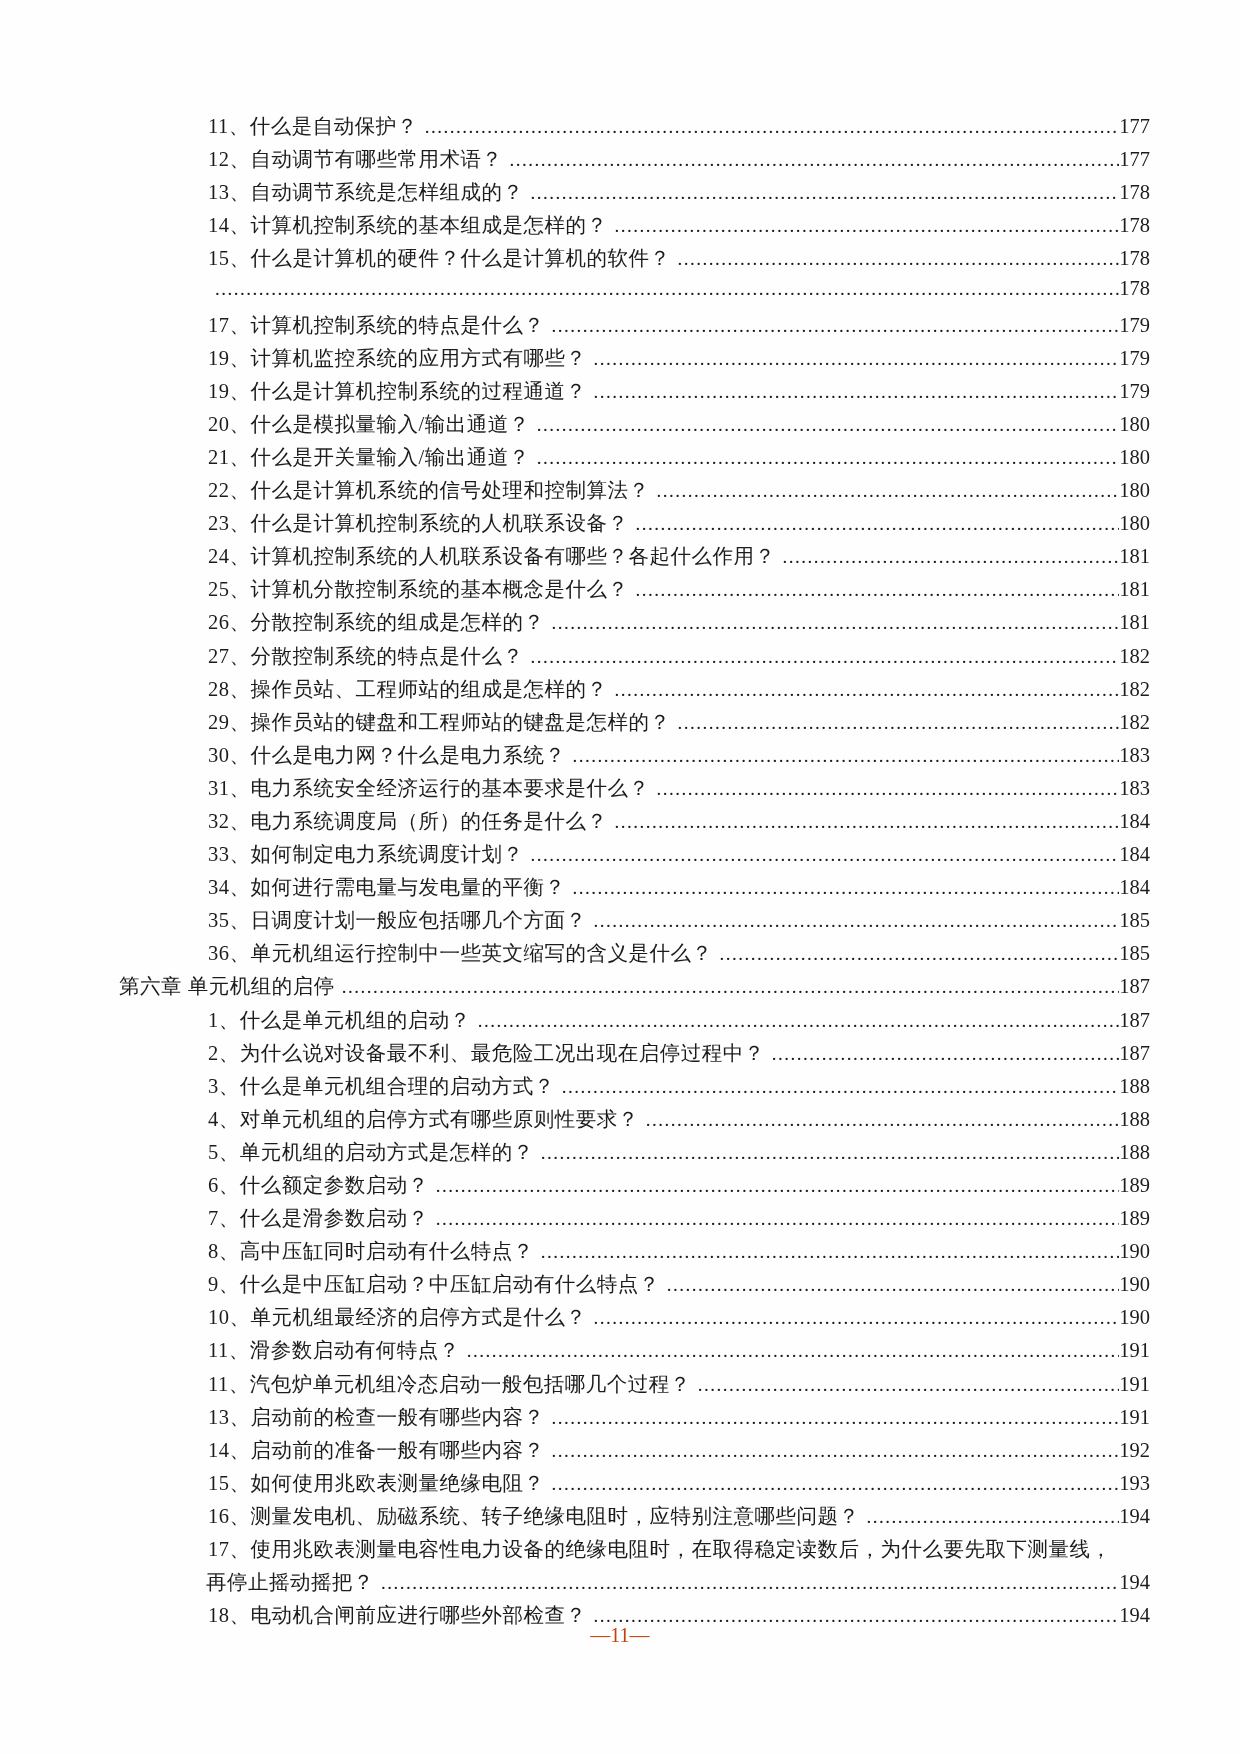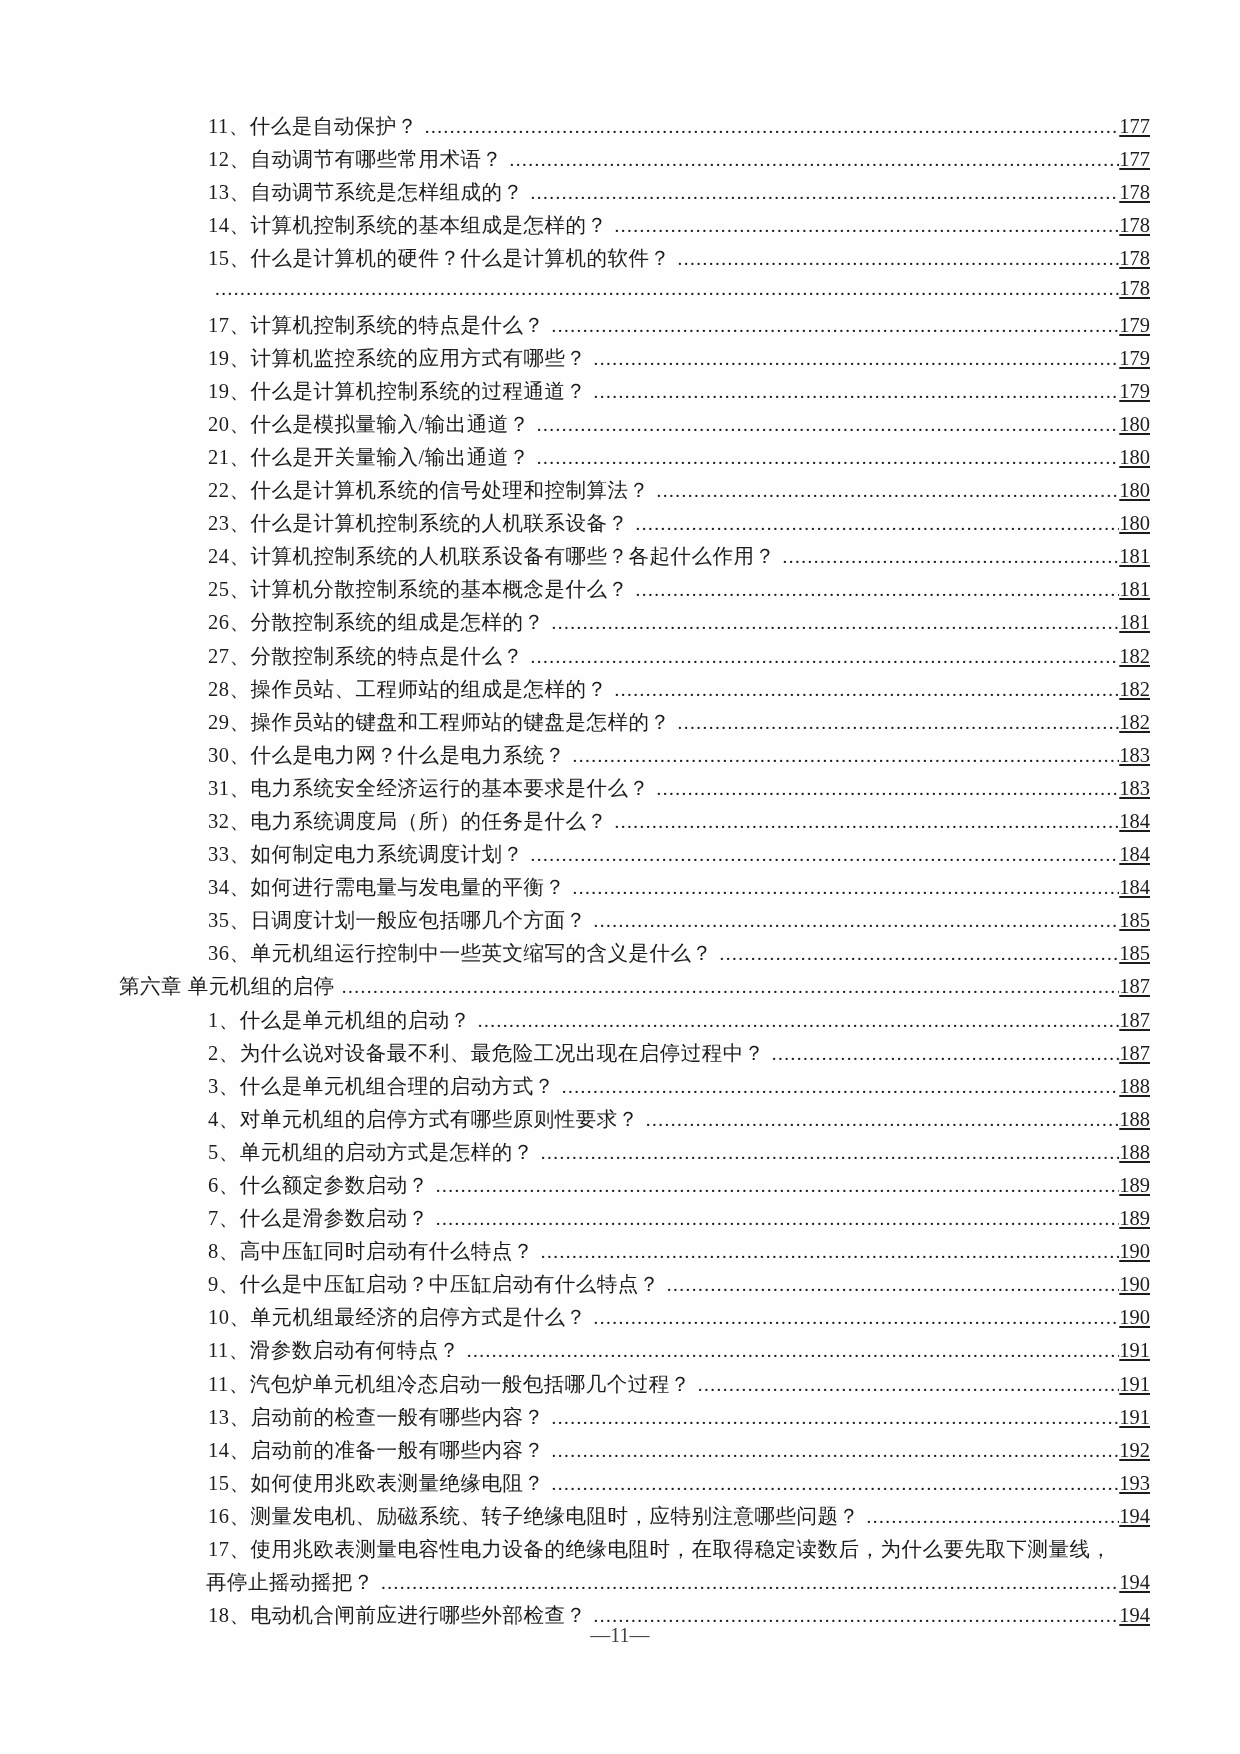--- a/index.html
+++ b/index.html
@@ -43,30 +43,29 @@
     overflow: hidden;
     white-space: nowrap;
     font-size: 19px;
     letter-spacing: 1.5px;
     margin-left: 7px;
     color: #1c1c1c;
   }
   .pg {
     white-space: nowrap;
     font-size: 20.5px;
-    text-decoration: underline;
   }
   .footer {
     position: absolute;
     top: 1624px;
     left: 0;
     width: 100%;
     text-align: center;
     font-size: 20px;
-    color: #404040;
+    color: #c2410c;
   }
 </style>
 </head>
 <body>
 
 <div class="page">
   <div class="toc" id="toc">
       <div class="row item">
         <span class="label">11、什么是自动保护？</span>
         <span class="leader">........................................................................................................................................................................................................................................................................................................................................................................................................................................................................................................................................................................................................................</span>

